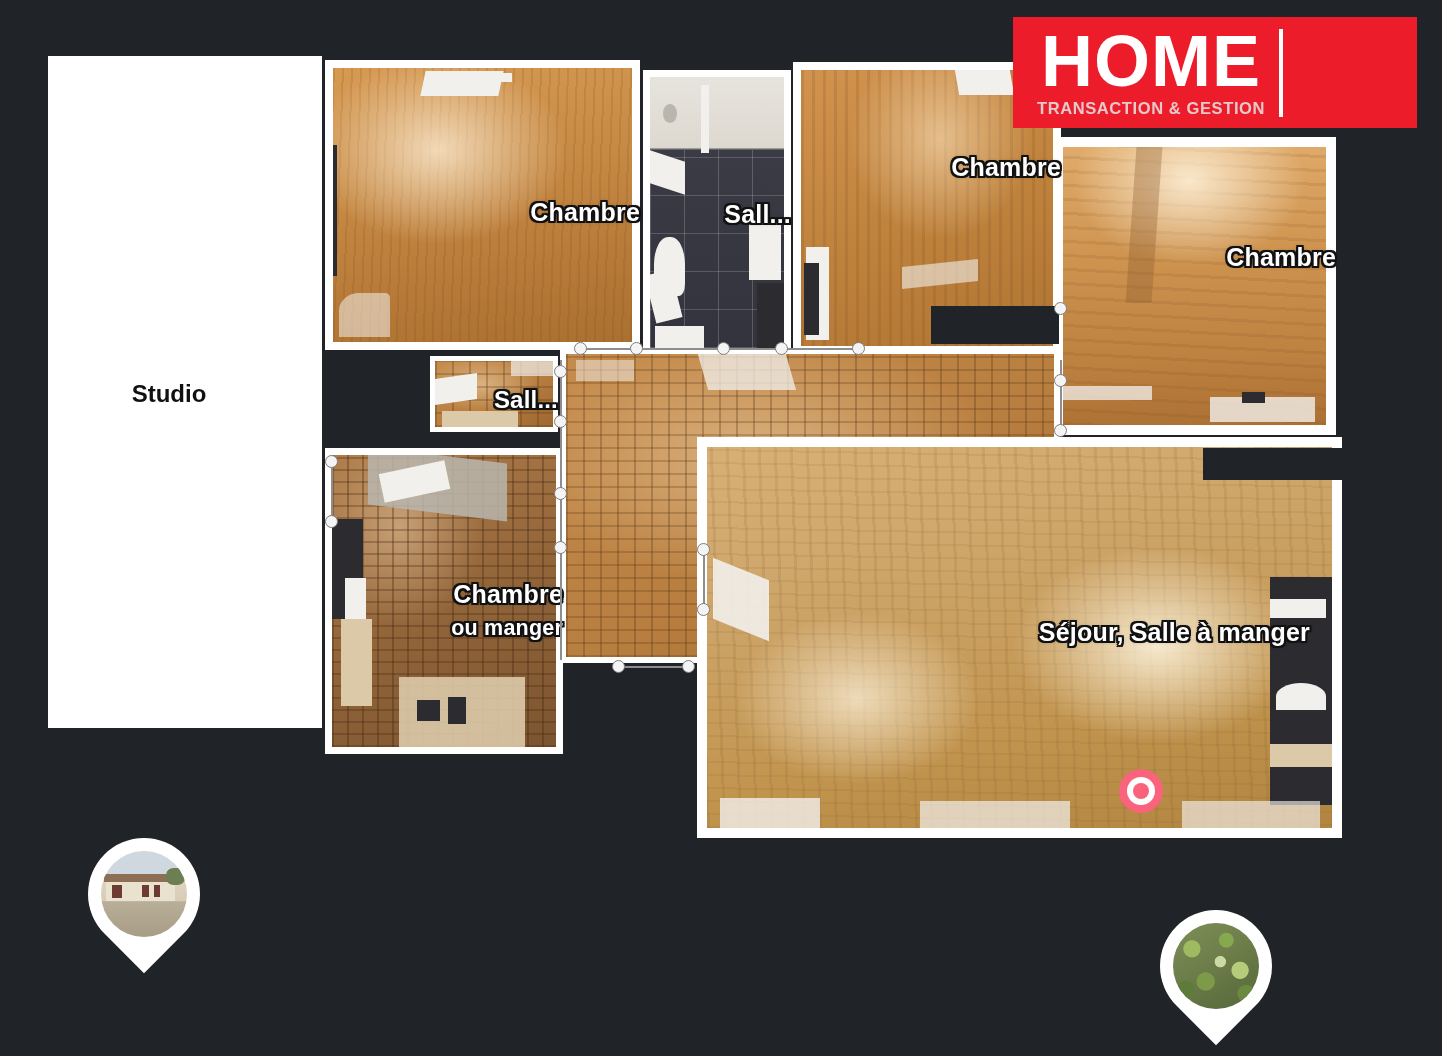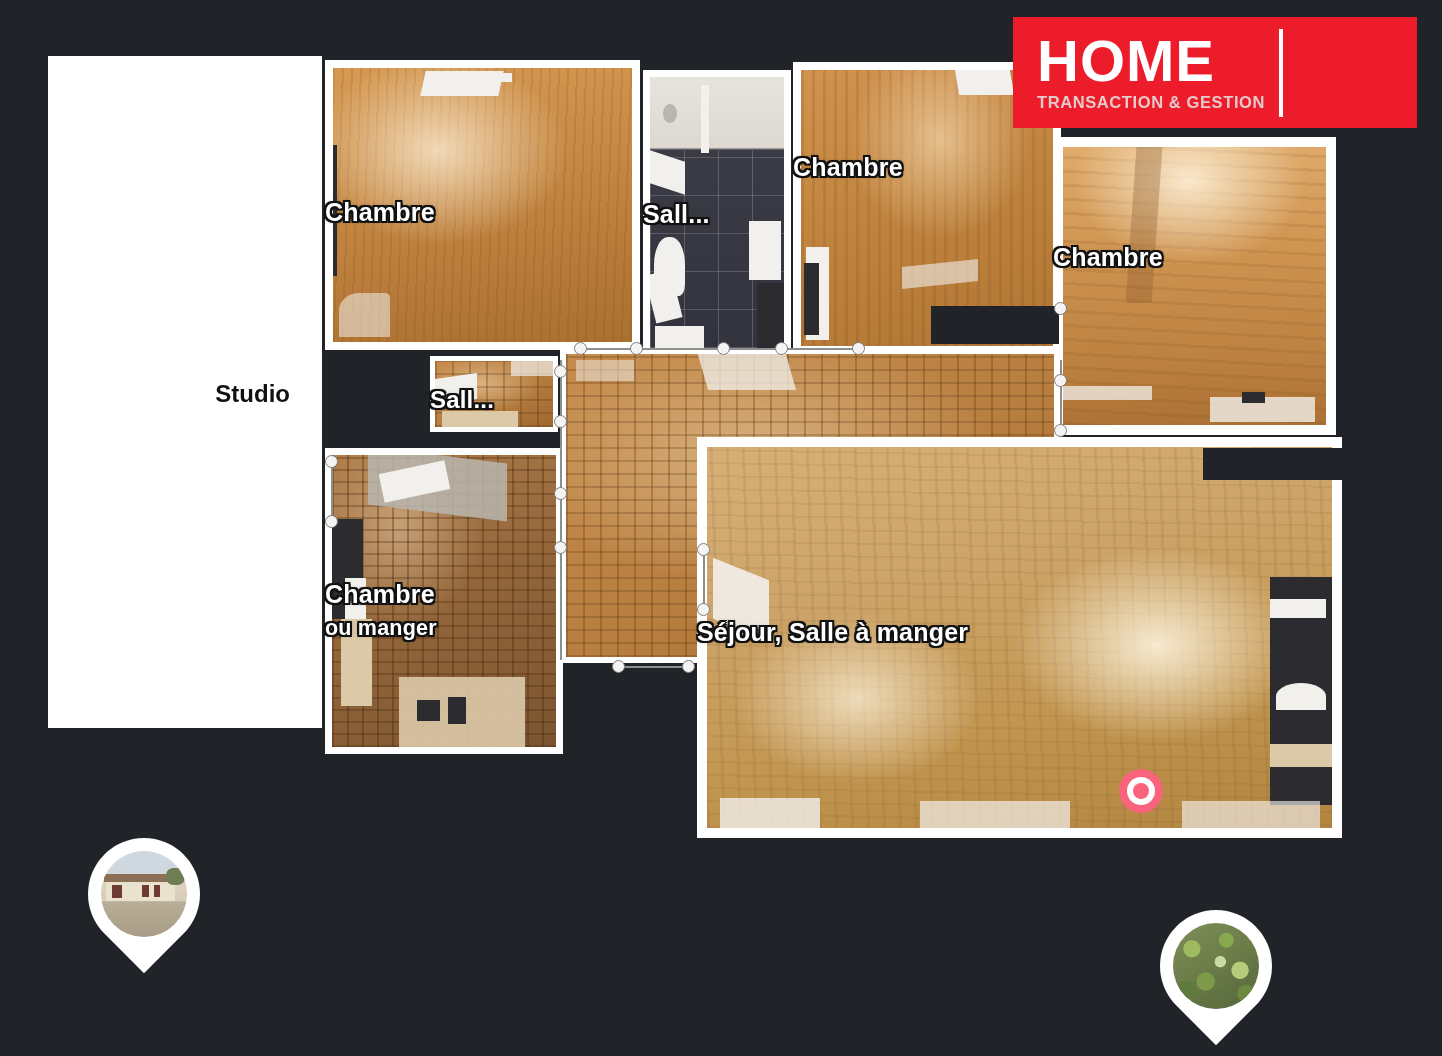--- a/index.html
+++ b/index.html
@@ -35,21 +35,21 @@
     background: #6b4a2a;
   }
   .room.pad10 .photo { inset: 10px; }
 
   
   .room-label {
     position: absolute;
     z-index: 40;
     color: #ffffff;
     font-weight: bold;
-    text-align: left;
+    text-align: right;
     line-height: 1.18;
     white-space: nowrap;
     letter-spacing: .2px;
     text-shadow:
       -2px -2px 0 #111, 2px -2px 0 #111, -2px 2px 0 #111, 2px 2px 0 #111,
       -2px 0 0 #111, 2px 0 0 #111, 0 -2px 0 #111, 0 2px 0 #111,
       0 0 4px rgba(0,0,0,.65);
     pointer-events: none;
   }
   .room-label .sub {
@@ -186,24 +186,25 @@
     overflow: hidden;
   }
   #brand-logo .logo-left {
     padding-left: 24px;
     display: flex;
     flex-direction: column;
     justify-content: center;
   }
   #brand-logo .logo-home {
     color: #ffffff;
-    font-size: 58px;
+    font-size: 72px;
     font-weight: bold;
     letter-spacing: 1px;
     line-height: .95;
+    text-align: center;
   }
   #brand-logo .logo-sub {
     color: #e7c9cb;
     font-size: 16.5px;
     font-weight: bold;
     letter-spacing: .6px;
     margin-top: 4px;
   }
   #brand-logo .logo-divider {
     width: 4px;
@@ -285,21 +286,21 @@
       linear-gradient(150deg, #7d8e58 0%, #6b7c49 50%, #55663a 100%);
   }
 </style>
 </head>
 <body>
 
 <div id="viewer">
 
   <div class="room" style="left:48px; top:56px; width:274px; height:672px; background:#ffffff;">
   </div>
-  <div class="label-plain" style="left:48px; top:380px; width:242px; text-align:right; font-size:24px;">Studio</div>
+  <div class="label-plain" style="left:48px; top:380px; width:242px; text-align:center; font-size:24px;">Studio</div>
 
   <div class="room" style="left:325px; top:60px; width:315px; height:290px;">
     <div class="photo">
       <div class="tex-wood-light"></div>
       <div class="blob" style="left:30%; top:1%; width:26%; height:9%; transform:skewX(-12deg);"></div>
       <div class="blob" style="left:54%; top:2%; width:6%; height:3%;"></div>
       <div class="blob" style="left:2%; top:82%; width:17%; height:16%; border-radius:40% 10% 0 0; opacity:.55;"></div>
       <div class="blob dark" style="left:0%; top:28%; width:1.5%; height:48%;"></div>
     </div>
   </div>

